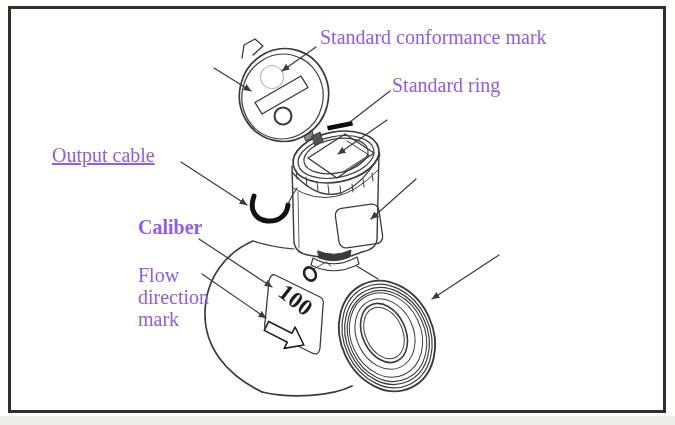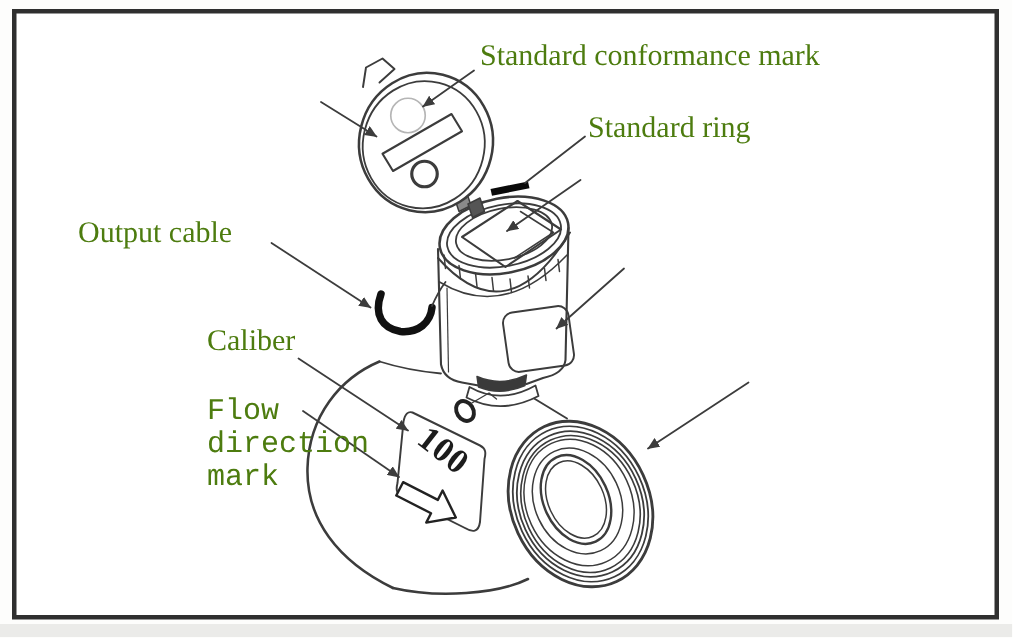--- a/index.html
+++ b/index.html
@@ -1,34 +1,34 @@
 <!DOCTYPE html>
 <html><head>
 <meta charset="utf-8">
 <style>
   html,body{margin:0;padding:0;background:#ffffff;}
   .page{position:relative;width:675px;height:425px;background:#fdfdfc;overflow:hidden;
         font-family:"Liberation Serif","DejaVu Serif",serif;}
   .frame{position:absolute;left:8px;top:6px;width:652px;height:401px;
          border:3px solid #2f2f2f;background:#ffffff;}
   .bottom-strip{position:absolute;left:0;top:416px;width:675px;height:9px;background:#ebebe9;}
-  .lbl{position:absolute;font-size:20px;color:#4d7c0f;white-space:nowrap;line-height:22px;z-index:3;}
-  .lbl.wrap{white-space:normal;width:82px;font-family:Liberation Mono, monospace;}
+  .lbl{position:absolute;font-size:20px;color:#8b5cf6;white-space:nowrap;line-height:22px;z-index:3;}
+  .lbl.wrap{white-space:normal;width:82px;}
   svg.art{position:absolute;left:0;top:0;z-index:2;}
 </style>
 </head>
 <body>
 
 <div class="page">
   <div class="frame"></div>
 
   <div class="lbl" style="left:320px;top:26px;">Standard conformance mark</div>
   <div class="lbl" style="left:392px;top:74px;">Standard ring</div>
-  <div class="lbl" style="left:52px;top:144px;">Output cable</div>
-  <div class="lbl" style="left:138px;top:216px;">Caliber</div>
+  <div class="lbl" style="left:52px;top:144px;text-decoration:underline;">Output cable</div>
+  <div class="lbl" style="left:138px;top:216px;font-weight:bold;">Caliber</div>
   <div class="lbl wrap" style="left:138px;top:264px;">Flow direction mark</div>
 
   <svg class="art" width="675" height="425" viewBox="0 0 675 425">
     <defs>
       <marker id="ah" markerWidth="9" markerHeight="7" refX="7.5" refY="3.5" orient="auto" markerUnits="userSpaceOnUse">
         <path d="M0,0 L8,3.5 L0,7 Z" fill="#3c3c3c"></path>
       </marker>
     </defs>
 
     <g stroke="#3c3c3c" fill="none" stroke-width="1.4" stroke-linecap="round" stroke-linejoin="round">

